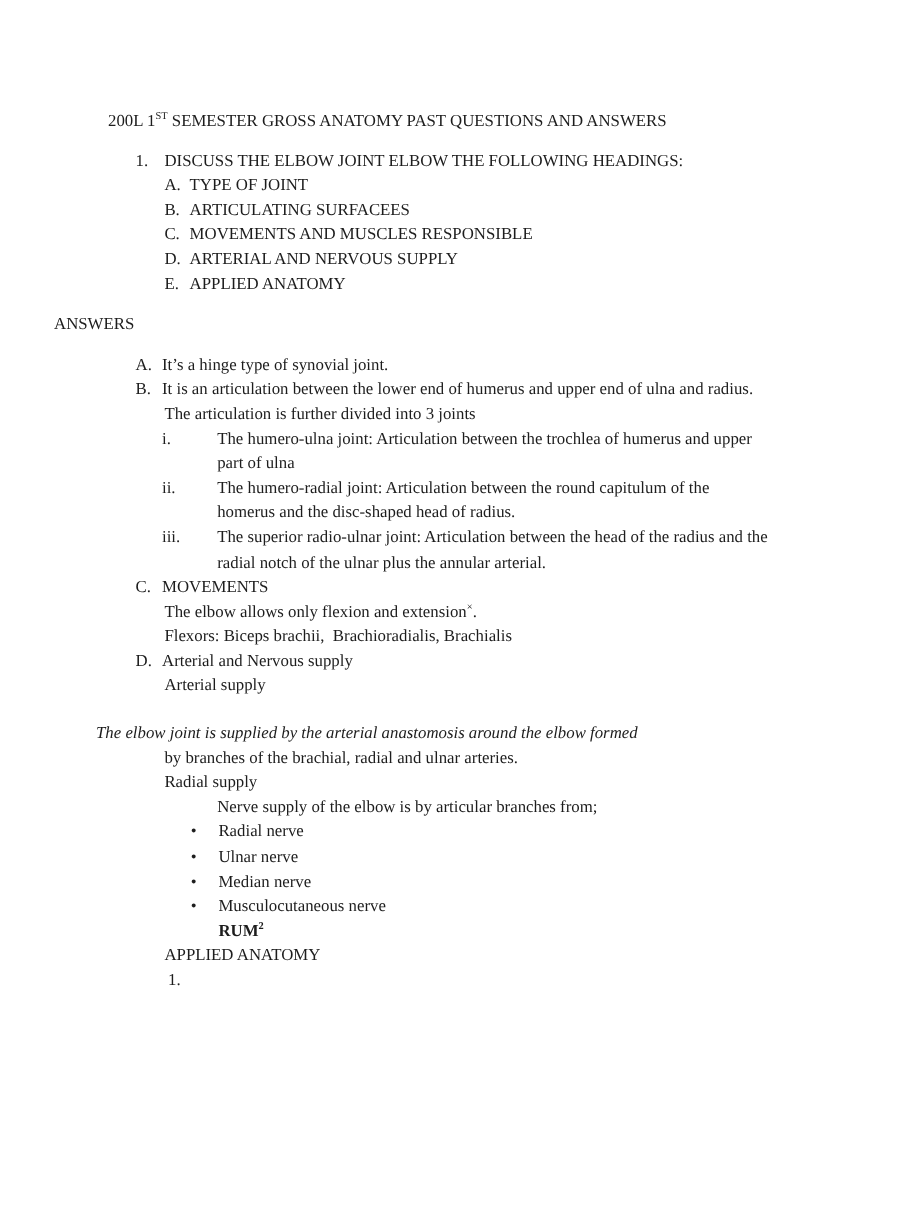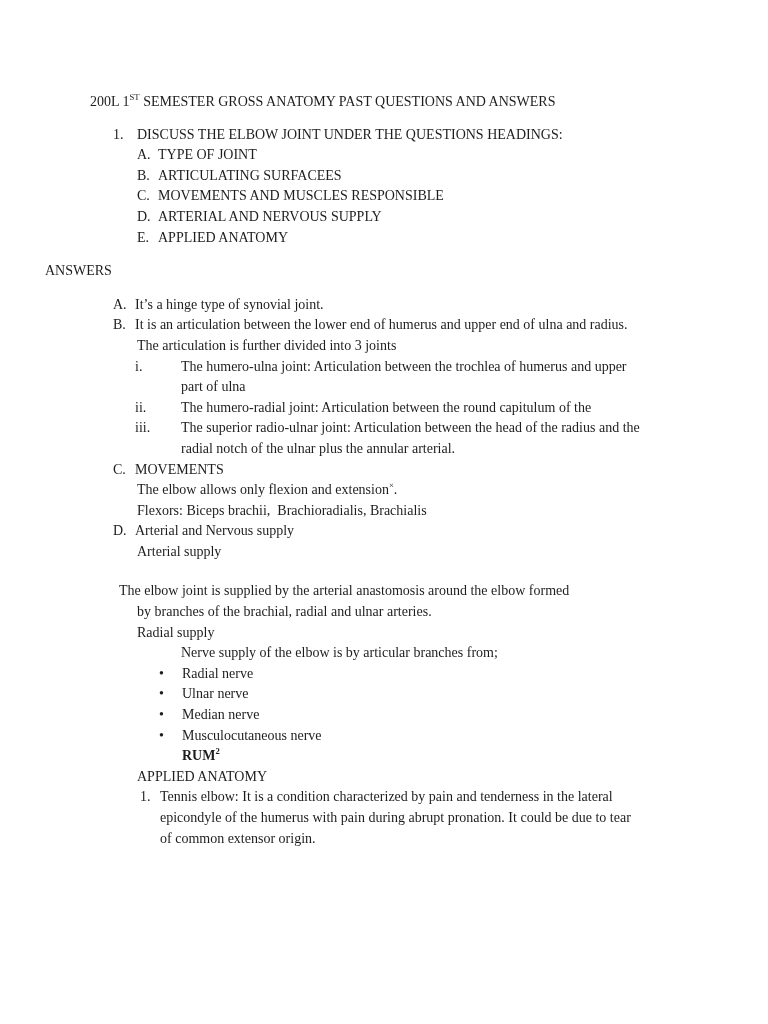--- a/index.html
+++ b/index.html
@@ -35,38 +35,38 @@
   .ans-row .m { width: 22px; }
   .ans-row.first { margin-top: 13px; }
   .cont1      { margin-left: 137px; }
 
   .roman-row  { margin-left: 135px; }
   .roman-row .m { width: 46px; }
 
   .bullet-row { margin-left: 159px; }
   .bullet-row .m { width: 23px; }
 
-  .indent-para { margin-left: 119px; margin-top: 19px; }
+  .indent-para { margin-left: 80px; margin-top: 19px; font-style: italic; }
   .indent2     { margin-left: 181px; }
   .rum         { margin-left: 182px; font-weight: bold; }
   .applied-h   { margin-left: 137px; }
 
   .tennis-row  { margin-left: 140px; }
   .tennis-row .m { width: 20px; }
 </style>
 </head>
 <body>
 
 <div class="page">
 
   <div class="line title"><span>200L 1</span><sup>ST</sup><span> SEMESTER GROSS ANATOMY PAST QUESTIONS AND ANSWERS</span></div>
 
   <div class="row q-num-row">
     <span class="m">1.</span>
-    <span class="t line">DISCUSS THE ELBOW JOINT UNDER THE QUESTIONS HEADINGS:</span>
+    <span class="t line">DISCUSS THE ELBOW JOINT ELBOW THE FOLLOWING HEADINGS:</span>
   </div>
   <div class="row q-sub-row">
     <span class="m">A.</span>
     <span class="t line">TYPE OF JOINT</span>
   </div>
   <div class="row q-sub-row">
     <span class="m">B.</span>
     <span class="t line">ARTICULATING SURFACEES</span>
   </div>
   <div class="row q-sub-row">
@@ -99,20 +99,21 @@
     <span class="m">i.</span>
     <span class="t">
       <span class="line" style="display:block;">The humero-ulna joint: Articulation between the trochlea of humerus and upper</span>
       <span class="line" style="display:block;">part of ulna</span>
     </span>
   </div>
   <div class="row roman-row">
     <span class="m">ii.</span>
     <span class="t">
       <span class="line" style="display:block;">The humero-radial joint: Articulation between the round capitulum of the</span>
+      <span class="line" style="display:block;">homerus and the disc-shaped head of radius.</span>
     </span>
   </div>
   <div class="row roman-row">
     <span class="m">iii.</span>
     <span class="t">
       <span class="line" style="display:block;">The superior radio-ulnar joint: Articulation between the head of the radius and the</span>
       <span class="line" style="display:block;">radial notch of the ulnar plus the annular arterial.</span>
     </span>
   </div>
 
@@ -149,20 +150,15 @@
   <div class="row bullet-row">
     <span class="m">•</span>
     <span class="t line">Musculocutaneous nerve</span>
   </div>
 
   <div class="line rum"><span>RUM</span><sup>2</sup></div>
 
   <div class="line applied-h">APPLIED ANATOMY</div>
   <div class="row tennis-row">
     <span class="m">1.</span>
-    <span class="t">
-      <span class="line" style="display:block;">Tennis elbow: It is a condition characterized by pain and tenderness in the lateral</span>
-      <span class="line" style="display:block;">epicondyle of the humerus with pain during abrupt pronation. It could be due to tear</span>
-      <span class="line" style="display:block;">of common extensor origin.</span>
-    </span>
   </div>
 
 </div>
 
 </body></html>

